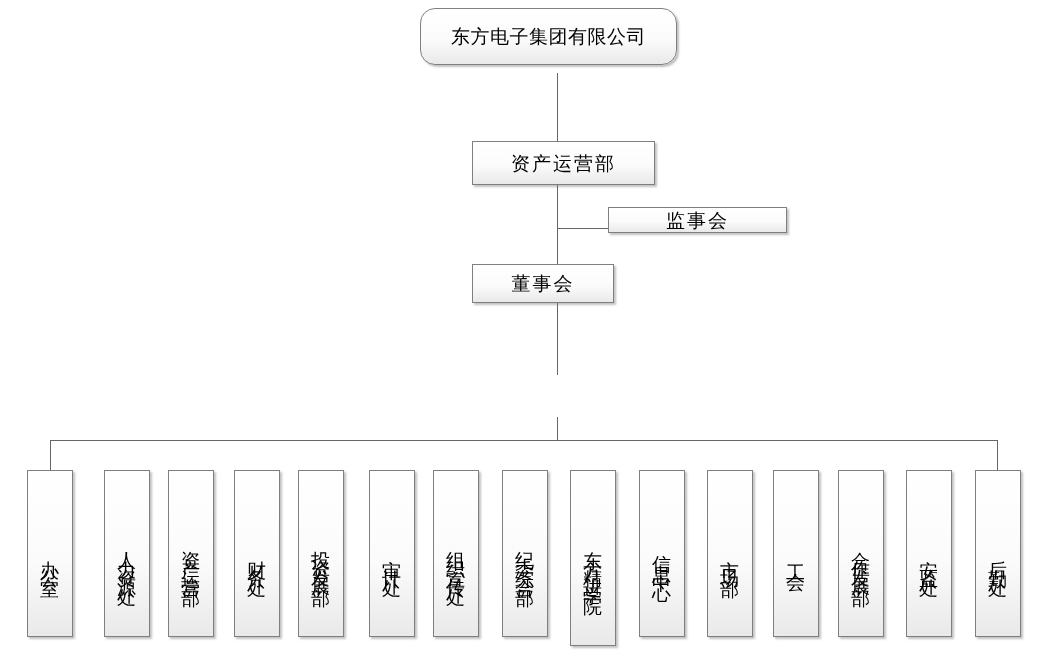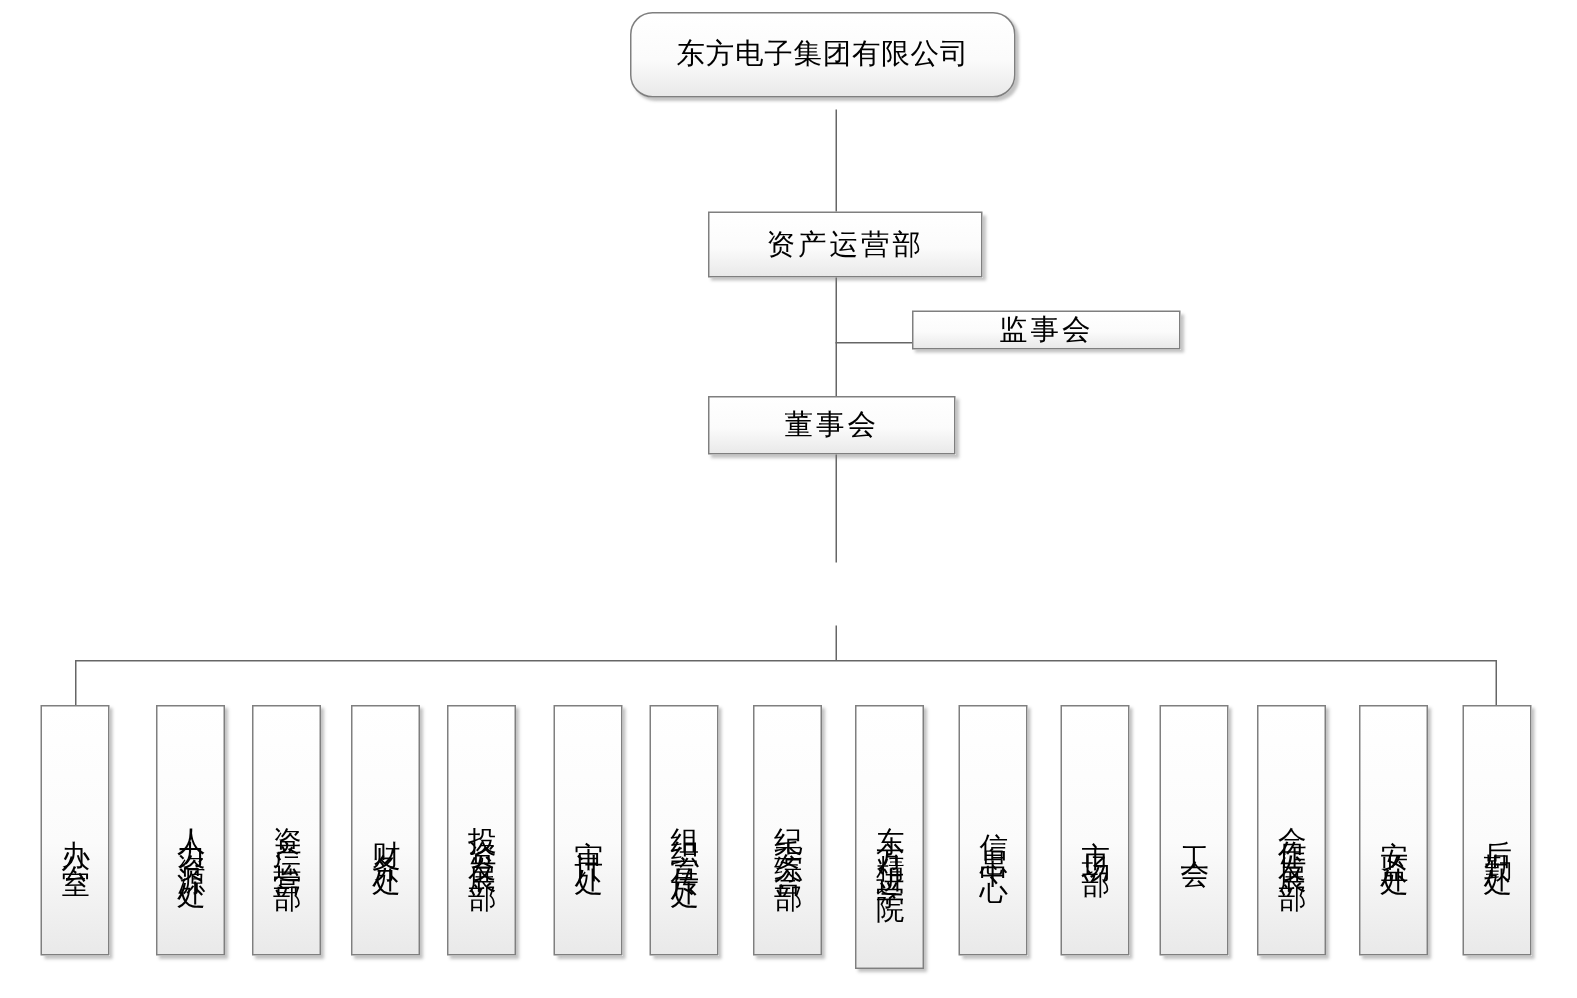--- a/index.html
+++ b/index.html
@@ -48,21 +48,21 @@
   <div class="line" style="left:557px; top:228px; width:51px; height:1px;"></div>
   <div class="line" style="left:557px; top:303px; width:1px; height:72px;"></div>
   <div class="line" style="left:557px; top:417px; width:1px; height:23px;"></div>
   <div class="line" style="left:50px; top:440px; width:948px; height:1px;"></div>
   <div class="line" style="left:50px; top:440px; width:1px; height:30px;"></div>
   <div class="line" style="left:997px; top:440px; width:1px; height:30px;"></div>
 
   <div class="node h-node company" style="left:420px; top:8px; width:257px; height:57px;border-radius:15px;">东方电子集团有限公司</div>
   <div class="node h-node" style="left:472px; top:141px; width:183px; height:44px;">资产运营部</div>
   <div class="node h-node" style="left:608px; top:207px; width:179px; height:26px;">监事会</div>
-  <div class="node h-node" style="left:472px; top:264px; width:165px; height:39px;">董事会</div>
+  <div class="node h-node" style="left:472px; top:264px; width:142px; height:39px;">董事会</div>
 
   <div class="node v-node" style="left:27px; top:470px; width:46px; height:167px;">办公室</div>
   <div class="node v-node" style="left:104px; top:470px; width:46px; height:167px;">人力资源处</div>
   <div class="node v-node" style="left:168px; top:470px; width:46px; height:167px;">资产运营部</div>
   <div class="node v-node" style="left:234px; top:470px; width:46px; height:167px;">财务处</div>
   <div class="node v-node" style="left:298px; top:470px; width:46px; height:167px;">投资发展部</div>
   <div class="node v-node" style="left:369px; top:470px; width:46px; height:167px;">审计处</div>
   <div class="node v-node" style="left:433px; top:470px; width:46px; height:167px;">组织宣传处</div>
   <div class="node v-node" style="left:502px; top:470px; width:46px; height:167px;">纪委综合部</div>
   <div class="node v-node" style="left:570px; top:470px; width:46px; height:176px;">东方精进学院</div>

